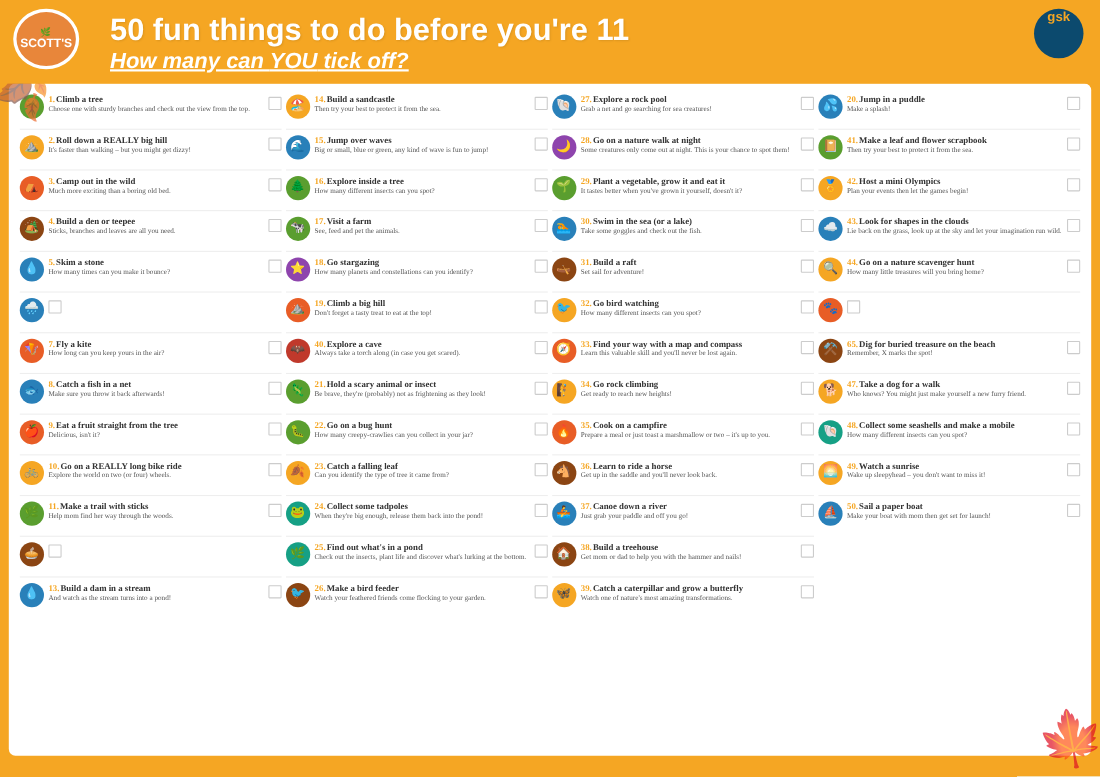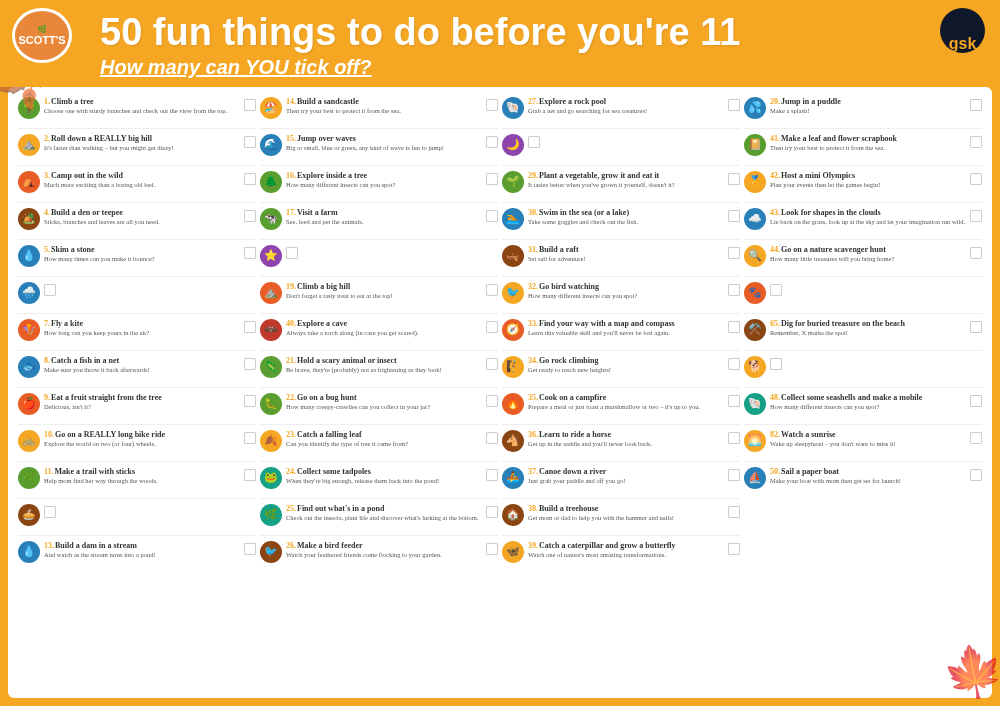--- a/index.html
+++ b/index.html
@@ -16,21 +16,21 @@
       background: #f5a623;
       position: relative;
       overflow: hidden;
     }
     .header {
       background: #f5a623;
       padding: 12px 20px 8px 20px;
       position: relative;
     }
     .header-title {
-      font-size: 38px;
+      font-size: 28px;
       font-weight: 900;
       color: white;
       line-height: 1.1;
       text-shadow: 1px 1px 2px rgba(0,0,0,0.1);
     }
     .header-subtitle {
       font-size: 20px;
       font-weight: 700;
       color: white;
       margin-top: 2px;
@@ -56,28 +56,28 @@
       font-size: 11px;
       font-weight: 900;
       color: white;
       text-align: center;
       line-height: 1.1;
     }
     .gsk-logo {
       position: absolute;
       top: 8px;
       right: 15px;
-      background: #0f172a;
+      background: #0c4a6e;
       border-radius: 50%;
       width: 45px;
       height: 45px;
       display: flex;
-      align-items: flex-end;
+      align-items: flex-start;
       justify-content: center;
-      font-size: 16px;
+      font-size: 12px;
       font-weight: 900;
       color: #f5a623;
     }
     .main-content {
       background: white;
       margin: 0 8px 8px 8px;
       border-radius: 6px;
       padding: 8px 10px;
       display: flex;
       gap: 4px;
@@ -354,20 +354,24 @@
           <div class="item-icon icon-green" style="font-size: 11px;">🐄</div>
           <div class="item-content">
             <div class="item-title"><span class="item-number">17.</span>Visit a farm</div>
             <div class="item-desc">See, feed and pet the animals.</div>
           </div>
           <div class="checkbox"></div>
         </div>
         <div class="divider"></div>
         <div class="item">
           <div class="item-icon icon-purple" style="font-size: 11px;">⭐</div>
+          <div class="item-content">
+            <div class="item-title"><span class="item-number">18.</span>Go stargazing</div>
+            <div class="item-desc">How many planets and constellations can you identify?</div>
+          </div>
           <div class="checkbox"></div>
         </div>
         <div class="divider"></div>
         <div class="item">
           <div class="item-icon icon-red" style="font-size: 11px;">⛰️</div>
           <div class="item-content">
             <div class="item-title"><span class="item-number">19.</span>Climb a big hill</div>
             <div class="item-desc">Don't forget a tasty treat to eat at the top!</div>
           </div>
           <div class="checkbox"></div>
@@ -441,20 +445,24 @@
           <div class="item-icon icon-blue" style="font-size: 11px;">🐚</div>
           <div class="item-content">
             <div class="item-title"><span class="item-number">27.</span>Explore a rock pool</div>
             <div class="item-desc">Grab a net and go searching for sea creatures!</div>
           </div>
           <div class="checkbox"></div>
         </div>
         <div class="divider"></div>
         <div class="item">
           <div class="item-icon icon-purple" style="font-size: 11px;">🌙</div>
+          <div class="item-content">
+            <div class="item-title"><span class="item-number">28.</span>Go on a nature walk at night</div>
+            <div class="item-desc">Some creatures only come out at night. This is your chance to spot them!</div>
+          </div>
           <div class="checkbox"></div>
         </div>
         <div class="divider"></div>
         <div class="item">
           <div class="item-icon icon-green" style="font-size: 11px;">🌱</div>
           <div class="item-content">
             <div class="item-title"><span class="item-number">29.</span>Plant a vegetable, grow it and eat it</div>
             <div class="item-desc">It tastes better when you've grown it yourself, doesn't it?</div>
           </div>
           <div class="checkbox"></div>
@@ -605,36 +613,40 @@
           <div class="item-icon icon-brown" style="font-size: 11px;">⚒️</div>
           <div class="item-content">
             <div class="item-title"><span class="item-number">65.</span>Dig for buried treasure on the beach</div>
             <div class="item-desc">Remember, X marks the spot!</div>
           </div>
           <div class="checkbox"></div>
         </div>
         <div class="divider"></div>
         <div class="item">
           <div class="item-icon icon-orange" style="font-size: 11px;">🐕</div>
+          <div class="item-content">
+            <div class="item-title"><span class="item-number">47.</span>Take a dog for a walk</div>
+            <div class="item-desc">Who knows? You might just make yourself a new furry friend.</div>
+          </div>
           <div class="checkbox"></div>
         </div>
         <div class="divider"></div>
         <div class="item">
           <div class="item-icon icon-teal" style="font-size: 11px;">🐚</div>
           <div class="item-content">
             <div class="item-title"><span class="item-number">48.</span>Collect some seashells and make a mobile</div>
             <div class="item-desc">How many different insects can you spot?</div>
           </div>
           <div class="checkbox"></div>
         </div>
         <div class="divider"></div>
         <div class="item">
           <div class="item-icon icon-orange" style="font-size: 11px;">🌅</div>
           <div class="item-content">
-            <div class="item-title"><span class="item-number">82.</span>Watch a sunrise</div>
+            <div class="item-title"><span class="item-number">49.</span>Watch a sunrise</div>
             <div class="item-desc">Wake up sleepyhead – you don't want to miss it!</div>
           </div>
           <div class="checkbox"></div>
         </div>
         <div class="divider"></div>
         <div class="item">
           <div class="item-icon icon-blue" style="font-size: 11px;">⛵</div>
           <div class="item-content">
             <div class="item-title"><span class="item-number">50.</span>Sail a paper boat</div>
             <div class="item-desc">Make your boat with mom then get set for launch!</div>

